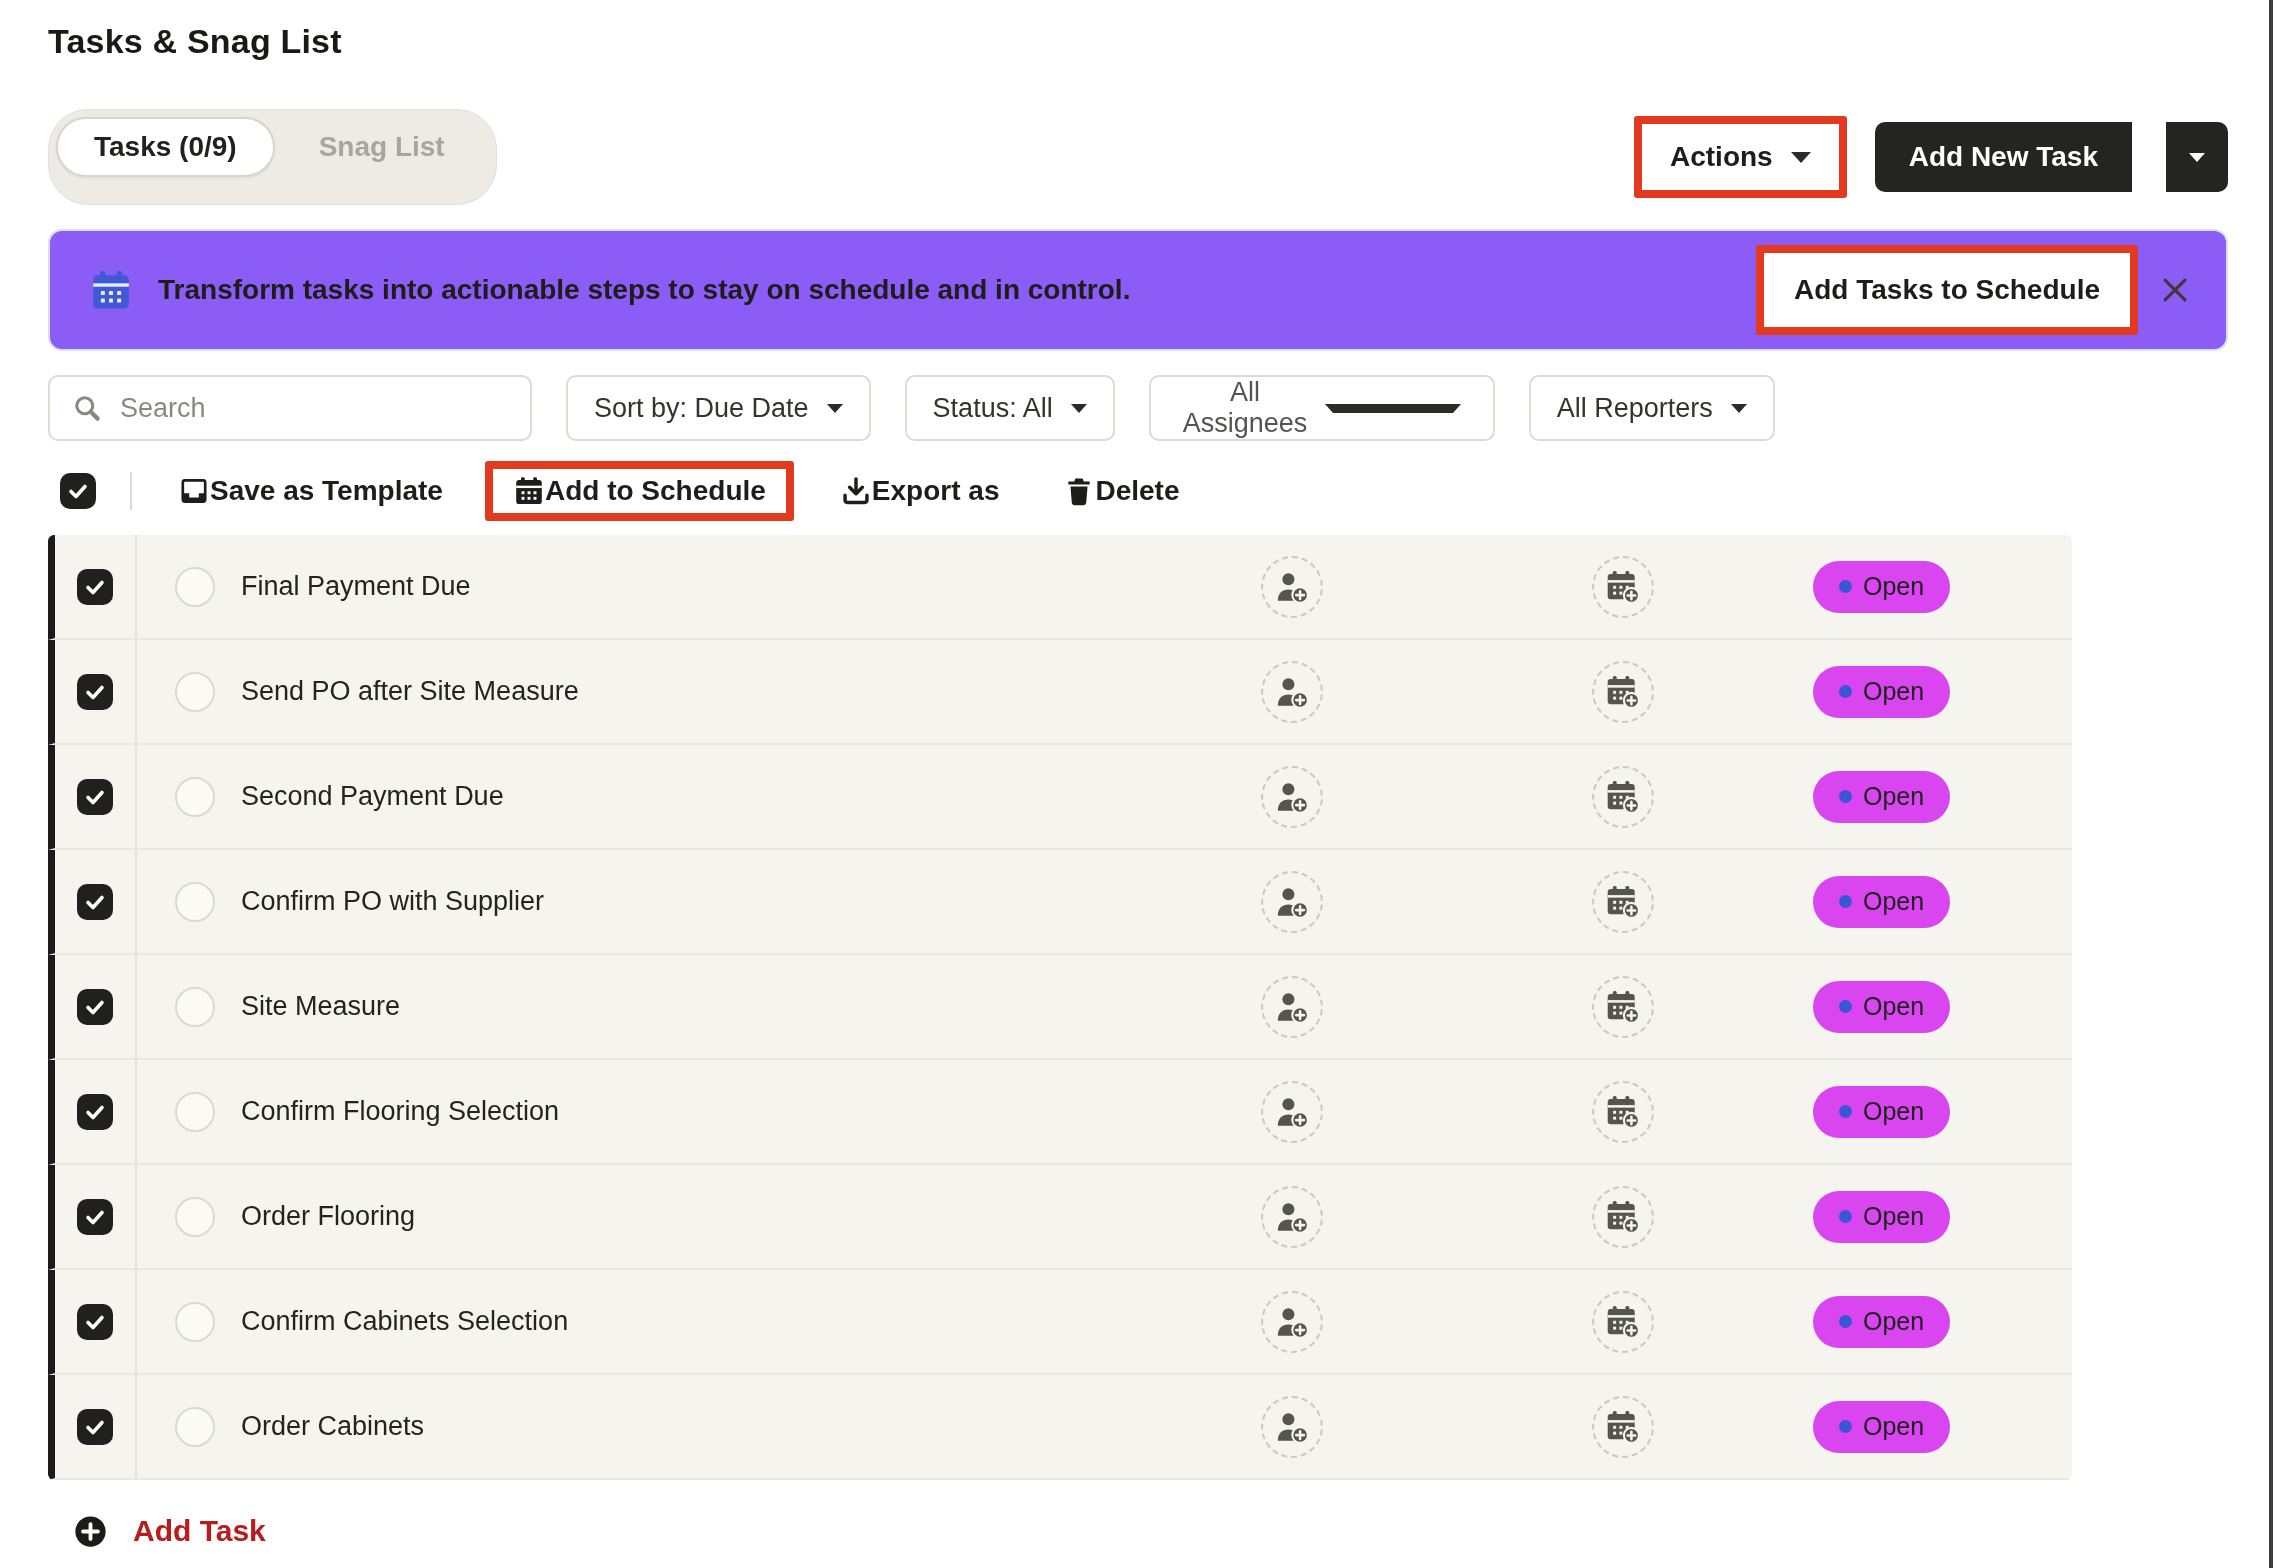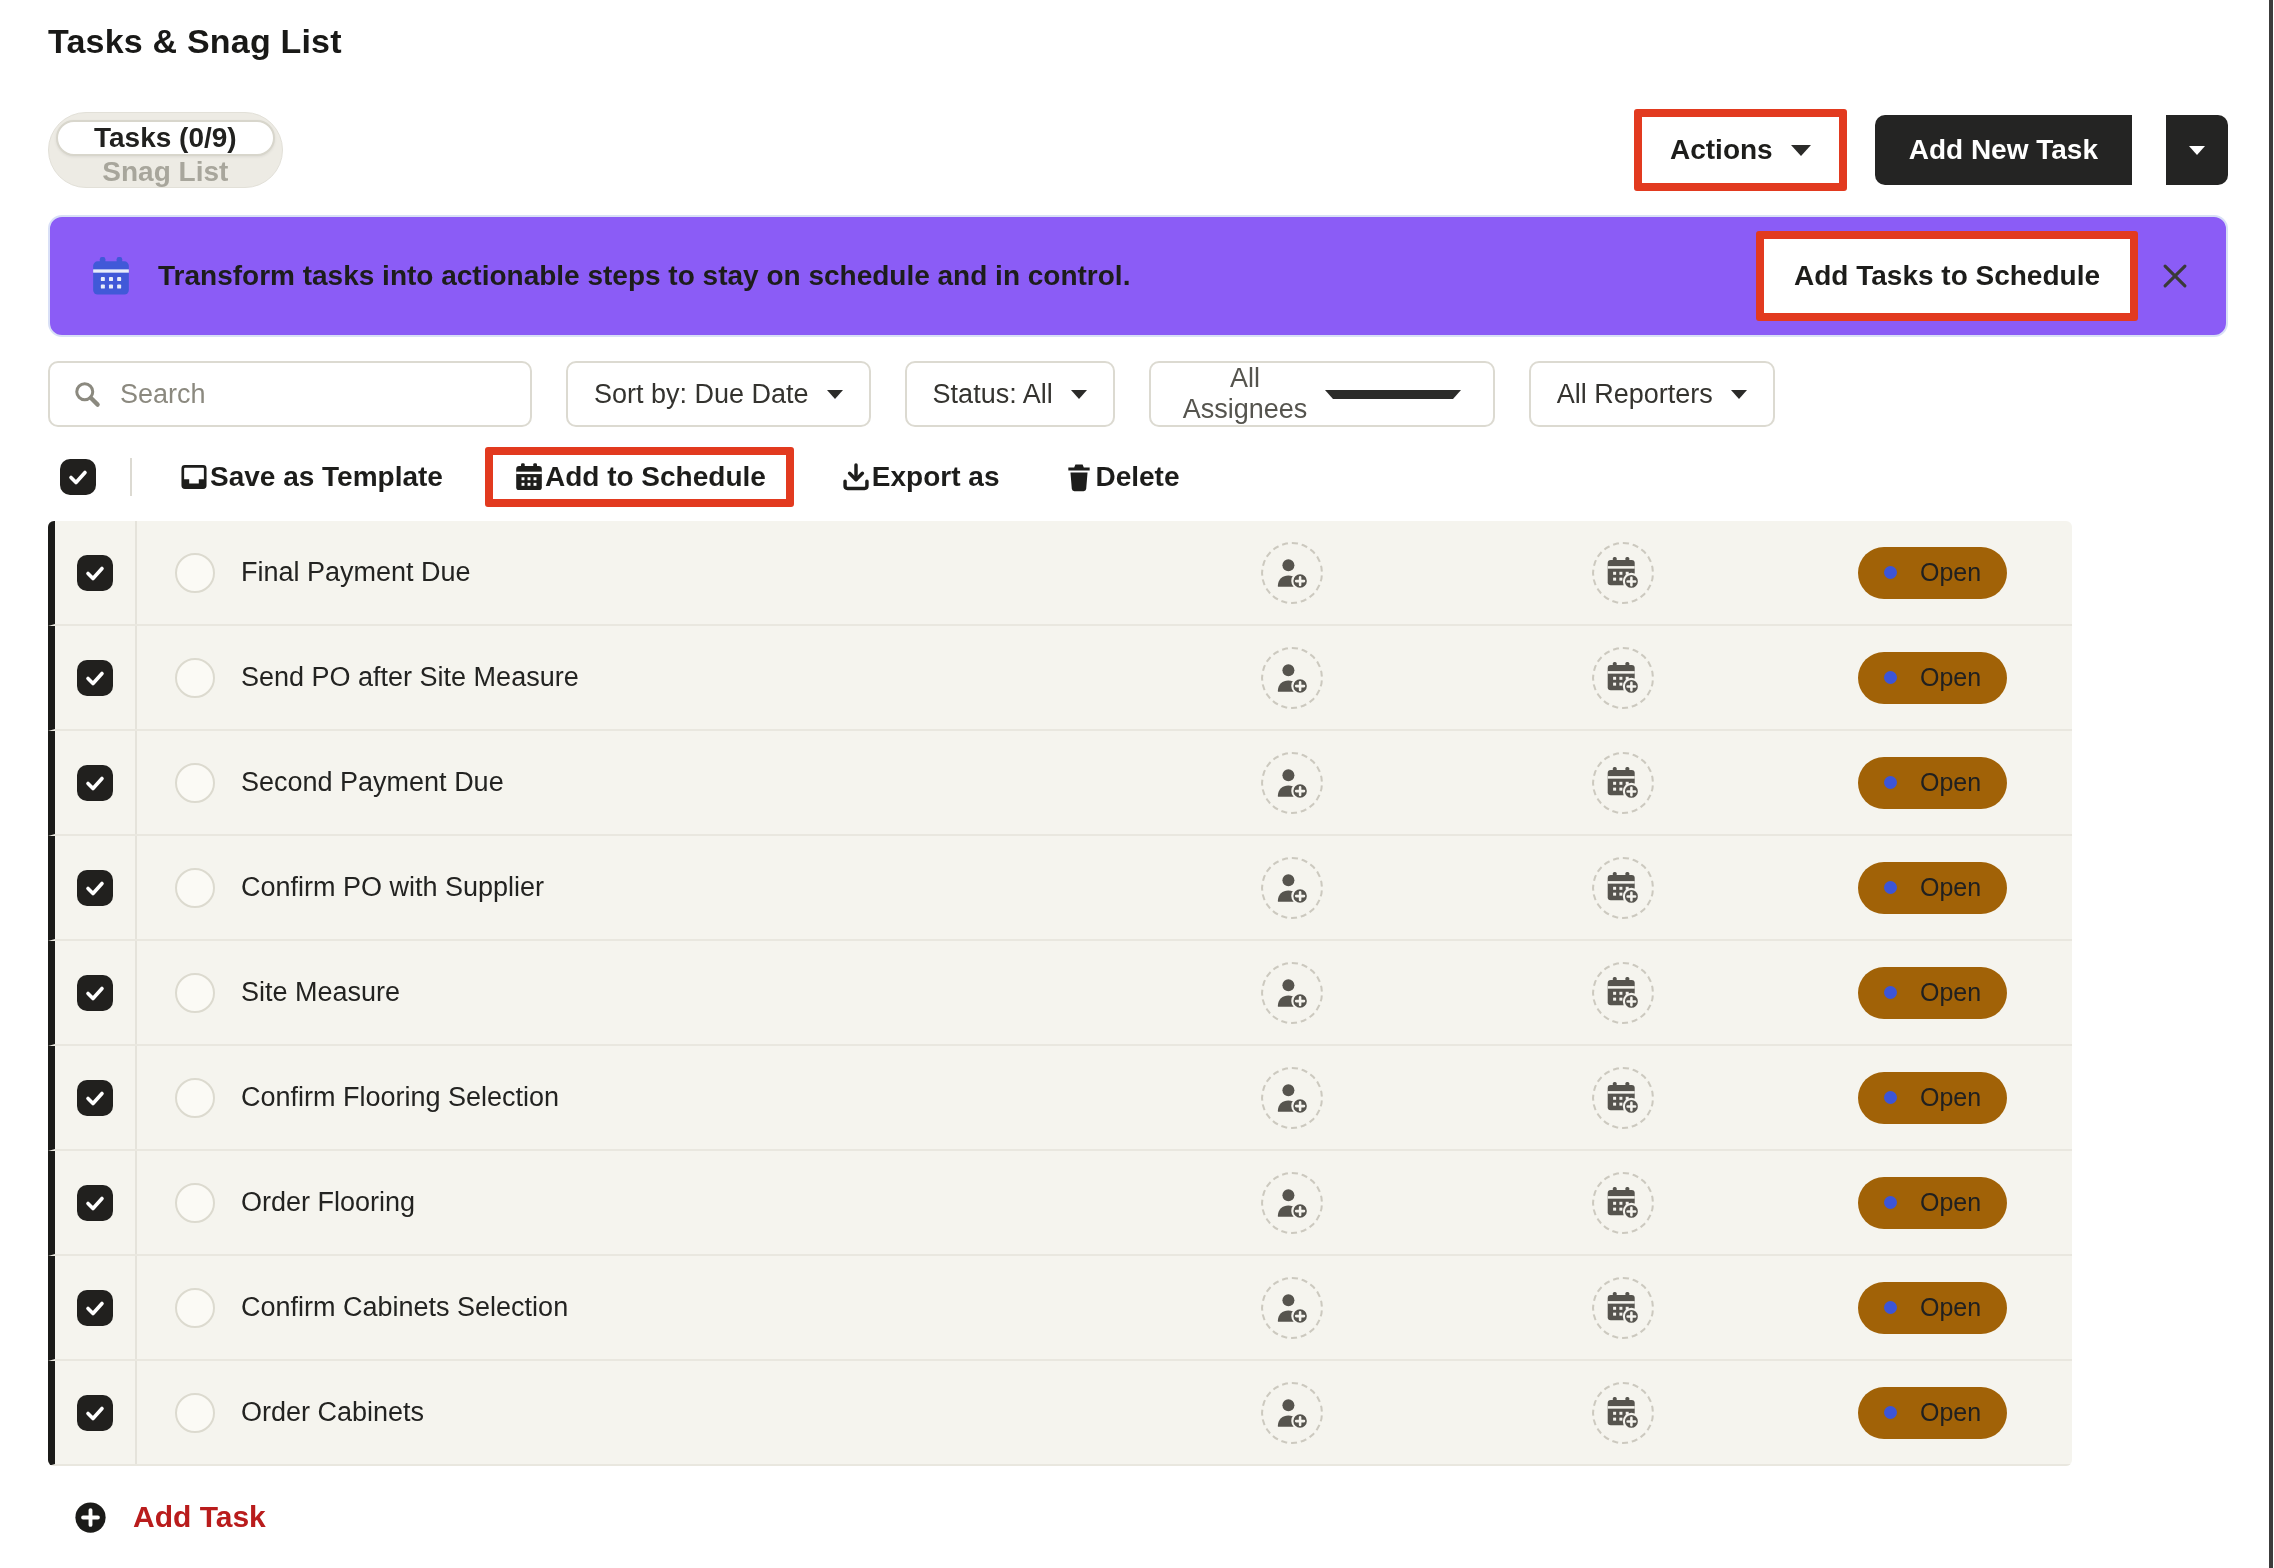--- a/index.html
+++ b/index.html
@@ -12,23 +12,23 @@
     position:relative;
   }
   .app { width:2274px; height:1568px; position:relative; padding:22px 46px 0 48px; }
 
   
   .page-title { font-size:34px; font-weight:700; color:#191917; letter-spacing:.2px; }
 
   .toolbar-row { margin-top:48px; display:flex; align-items:center; }
 
   .tab-switch {
-    display:inline-flex; align-items:center;
+    display:inline-flex; 
     background:#edebe4; border:1px solid #e2e0d8; border-radius:40px;
-    padding:7px; height:76px;flex-direction:column;
+    padding:7px; height:96px;
   }
   .tab {
     height:60px; display:flex; align-items:center; border-radius:30px;
     font-size:28px; font-weight:700; cursor:pointer;
   }
   .tab.active {
     background:#ffffff; border:2px solid #d8d6cc; padding:0 36px;
     color:#21211f; box-shadow:0 1px 3px rgba(0,0,0,.07);
   }
   .tab.inactive { padding:0 44px; color:#a8a69c; }
@@ -120,22 +120,22 @@
   }
   .task-title { margin-left:26px; font-size:27px; font-weight:500; color:#232321; }
   .dashed-circle {
     position:absolute; width:62px; height:62px; border:2px dashed #ccc9bf; border-radius:50%;
     display:flex; align-items:center; justify-content:center; color:#56544e; cursor:pointer;
   }
   .dashed-circle svg { width:36px; height:36px; }
   .pos-assignee { left:1206px; }
   .pos-duedate { left:1537px; }
   .status-badge {
-    position:absolute; left:1803px; height:52px; border-radius:26px; background:#a16207;
-    display:flex; align-items:center; gap:23px; padding:0 26px; cursor:pointer;
+    position:absolute; left:1758px; height:52px; border-radius:26px; background:#d946ef;
+    display:flex; align-items:center; gap:11px; padding:0 26px; cursor:pointer;
   }
   .status-dot { width:13px; height:13px; border-radius:50%; background:#3c55d8; }
   .status-label { font-size:25px; font-weight:500; color:#202020; }
 
   
   .add-task { margin-top:34px; margin-left:26px; display:flex; align-items:center; gap:26px; cursor:pointer; }
   .add-task svg { width:33px; height:33px; }
   .add-task-label { font-size:30px; font-weight:700; color:#b91c1c; }
 
   

